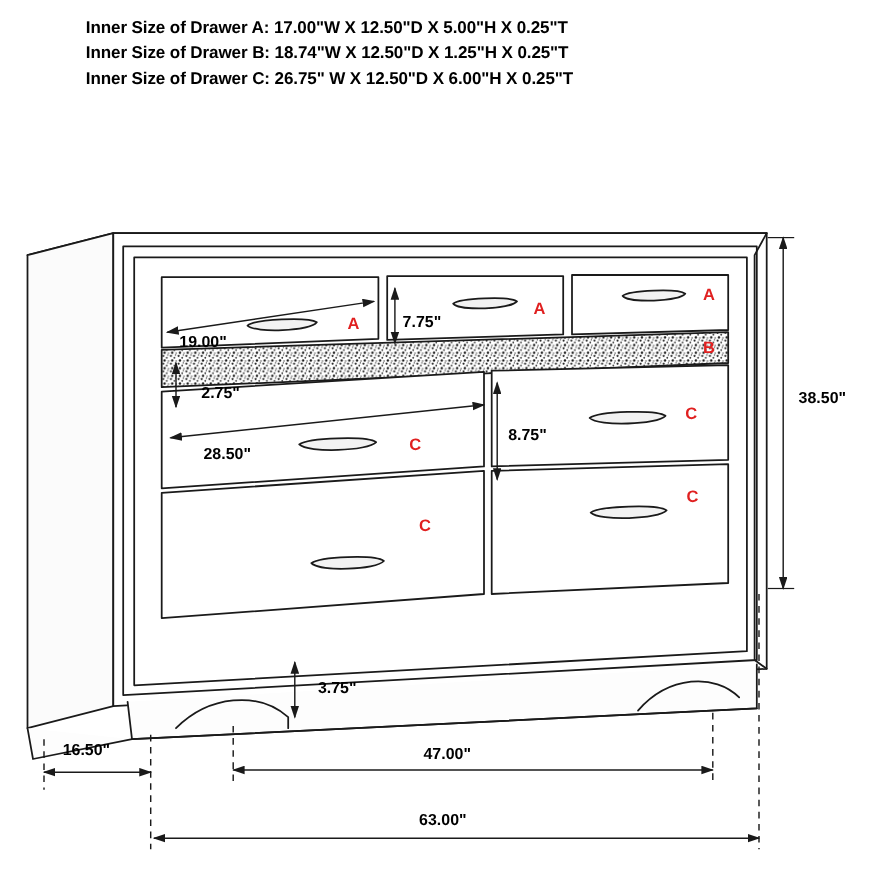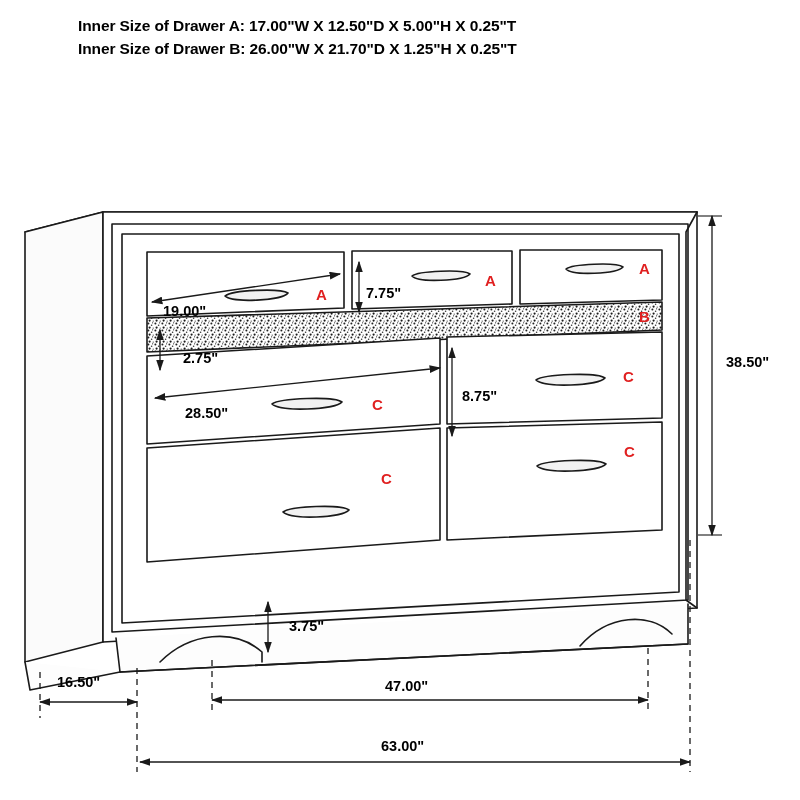--- a/index.html
+++ b/index.html
@@ -55,21 +55,22 @@
     white-space: nowrap;
   }
 </style>
 </head>
 <body>
 
 <div id="stage">
 
   <div class="spec-block">
     <div class="spec-line">Inner Size of Drawer A: 17.00"W X 12.50"D X 5.00"H X 0.25"T</div>
-    <div class="spec-line">Inner Size of Drawer B: 26.00"W X 21.70"D X 1.25"H X 0.25"T</div>
+    <div class="spec-line">Inner Size of Drawer B: 18.74"W X 12.50"D X 1.25"H X 0.25"T</div>
+    <div class="spec-line">Inner Size of Drawer C: 26.75" W X 12.50"D X 6.00"H X 0.25"T</div>
   </div>
 
   <svg class="diagram" viewBox="0 0 800 800">
     <defs>
       <marker id="arrowEnd" markerWidth="9" markerHeight="9" refX="8" refY="3" orient="auto" markerUnits="strokeWidth">
         <path d="M0,0 L9,3 L0,6 z" fill="#1a1a1a"></path>
       </marker>
       <marker id="arrowStart" markerWidth="9" markerHeight="9" refX="1" refY="3" orient="auto" markerUnits="strokeWidth">
         <path d="M9,0 L0,3 L9,6 z" fill="#1a1a1a"></path>
       </marker>

